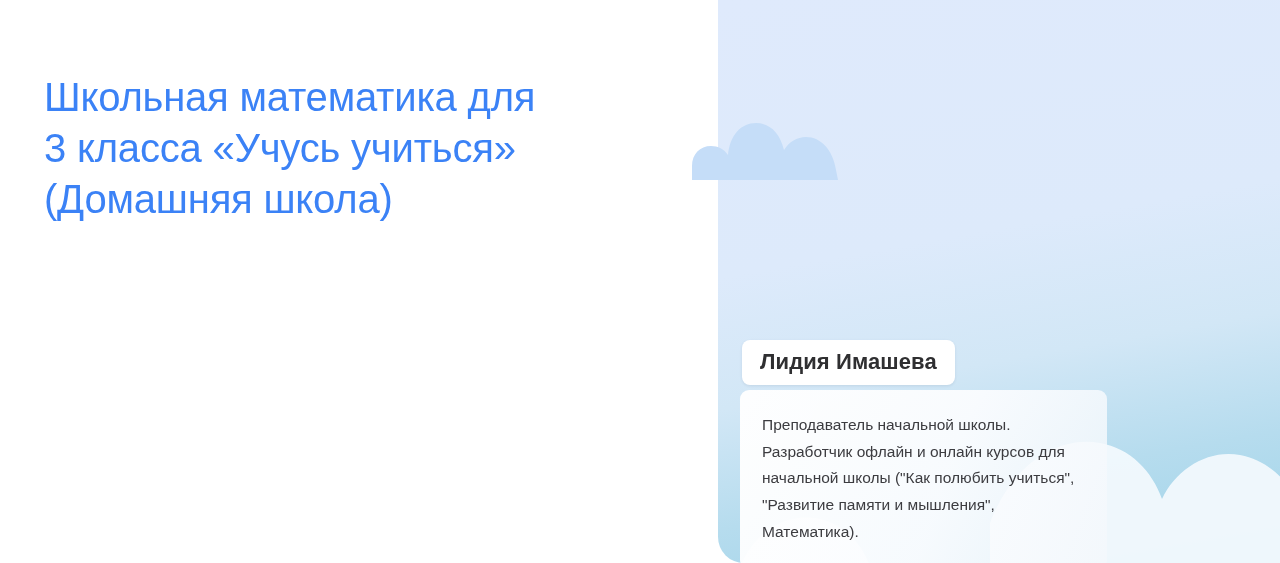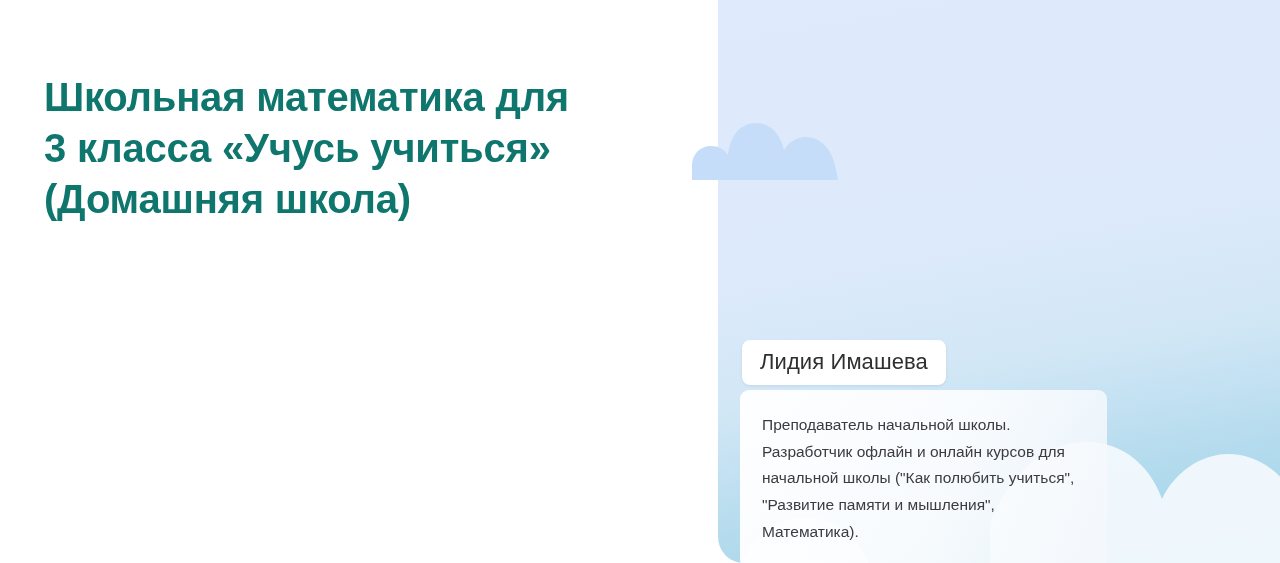--- a/index.html
+++ b/index.html
@@ -35,22 +35,22 @@
   }
 
   .course-title {
     position: absolute;
     left: 44px;
     top: 72px;
     width: 600px;
     margin: 0;
     font-size: 40px;
     line-height: 1.28;
-    font-weight: bold;
-    color: #0f766e;
+    font-weight: normal;
+    color: #3b82f6;
     letter-spacing: -0.2px;
     white-space: pre-line;
   }
 
   
   .hero-panel {
     position: absolute;
     left: 718px;
     top: 0;
     width: 562px;
@@ -98,21 +98,21 @@
   
   .name-badge {
     position: absolute;
     left: 742px;
     top: 340px;
     z-index: 5;
     background: #ffffff;
     border-radius: 8px;
     padding: 9px 18px 10px 18px;
     font-size: 22px;
-    font-weight: normal;
+    font-weight: bold;
     color: #2f2f31;
     letter-spacing: 0.1px;
     box-shadow: 0 1px 3px rgba(40, 60, 90, 0.10);
     white-space: nowrap;
   }
 
   
   .bio-card {
     position: absolute;
     left: 740px;

